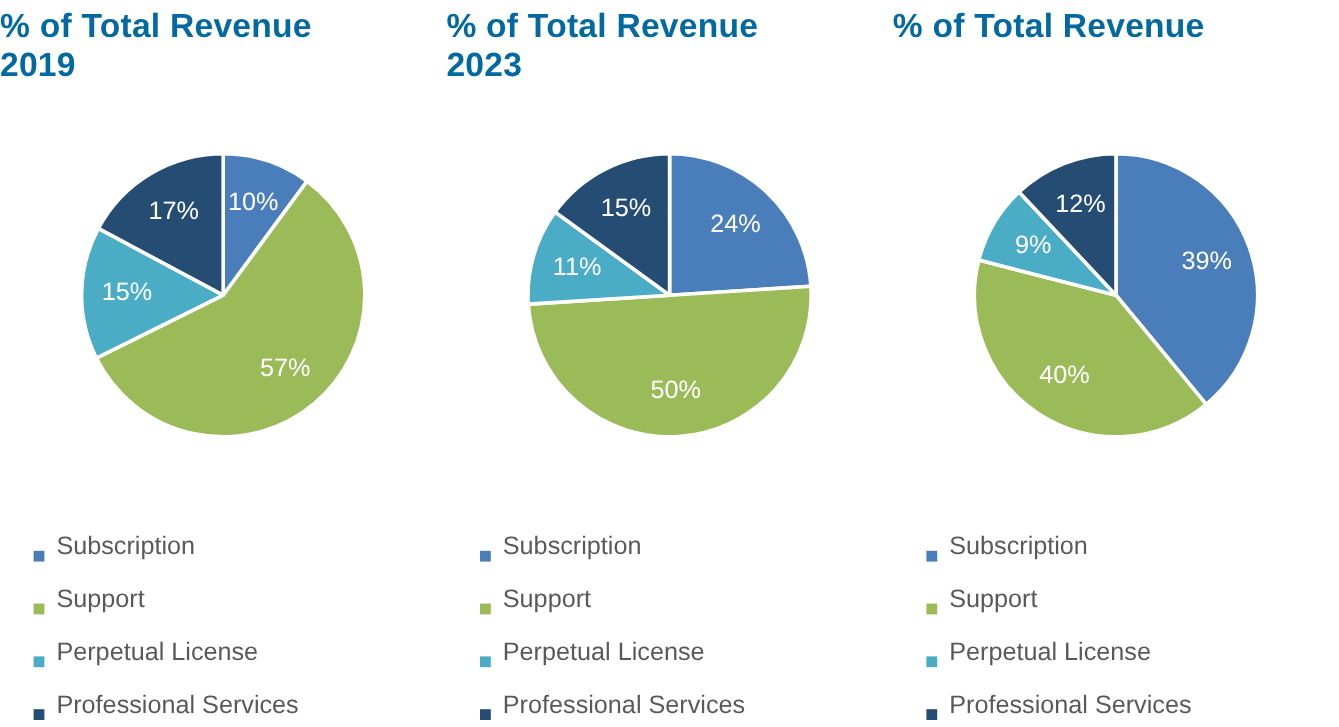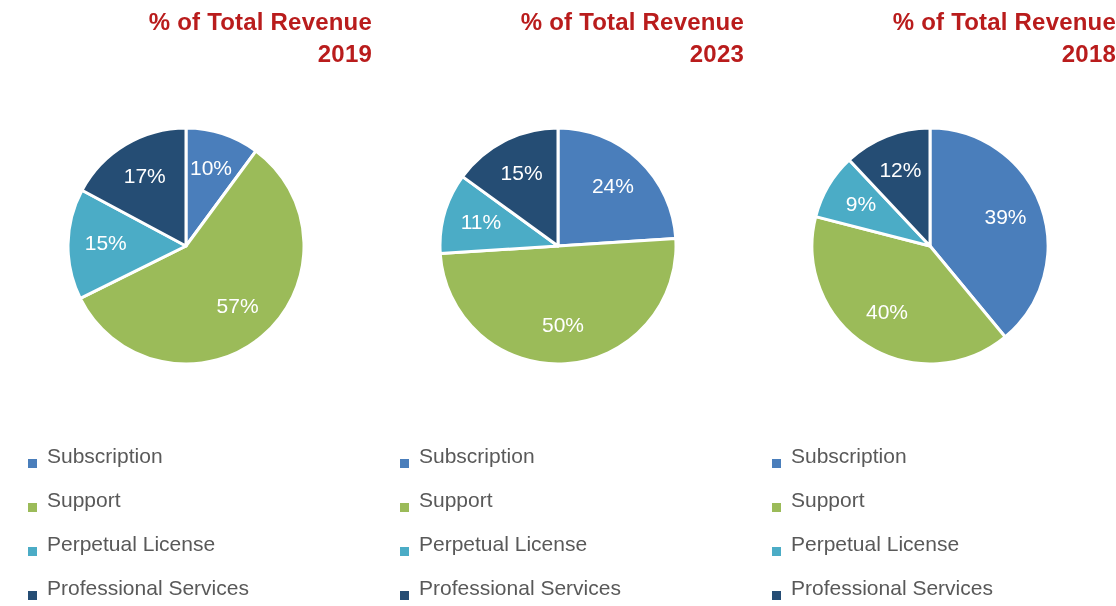--- a/index.html
+++ b/index.html
@@ -26,23 +26,23 @@
   }
   .panel-0 { left: 0px;   width: 372px; }
   .panel-1 { left: 372px; width: 372px; }
   .panel-2 { left: 744px; width: 372px; }
 
   .chart-title {
     position: absolute;
     top: 6px;
     left: 0;
     width: 100%;
-    text-align: right;
-    color: #b91c1c;
-    font-size: 24px;
+    text-align: left;
+    color: #0369a1;
+    font-size: 28px;
     font-weight: bold;
     line-height: 32px;
     letter-spacing: 0.2px;
     font-family: "Liberation Sans", sans-serif;
   }
   .chart-title .line2 { display: block; }
 
   .pie-wrap {
     position: absolute;
     top: 120px;
@@ -163,21 +163,20 @@
         <div class="legend-row">
           <span class="legend-swatch" style="background: rgb(37, 77, 116);"></span>
           <span class="legend-label">Professional Services</span>
         </div>
       </div>
   </div>
 
   <div class="panel panel-2">
     <div class="chart-title">
       <span>% of Total Revenue</span>
-      <span class="line2">2018</span>
     </div>
     <div class="pie-wrap">
       <svg class="pie-svg" width="252" height="252" viewBox="0 0 252 252">
           <path d="M 126 126 L 126.00 8.00 A 118 118 0 0 1 201.22 216.92 Z" fill="#4a7ebb" stroke="#ffffff" stroke-width="3" stroke-linejoin="round"></path>
           <path d="M 126 126 L 201.22 216.92 A 118 118 0 0 1 11.71 96.65 Z" fill="#9bbb59" stroke="#ffffff" stroke-width="3" stroke-linejoin="round"></path>
           <path d="M 126 126 L 11.71 96.65 A 118 118 0 0 1 45.22 39.98 Z" fill="#4bacc6" stroke="#ffffff" stroke-width="3" stroke-linejoin="round"></path>
           <path d="M 126 126 L 45.22 39.98 A 118 118 0 0 1 126.00 8.00 Z" fill="#254d74" stroke="#ffffff" stroke-width="3" stroke-linejoin="round"></path>
           <text class="slice-label" x="201.50" y="98.82">39%</text>
           <text class="slice-label" x="83.01" y="193.75">40%</text>
           <text class="slice-label" x="56.93" y="85.15">9%</text>

